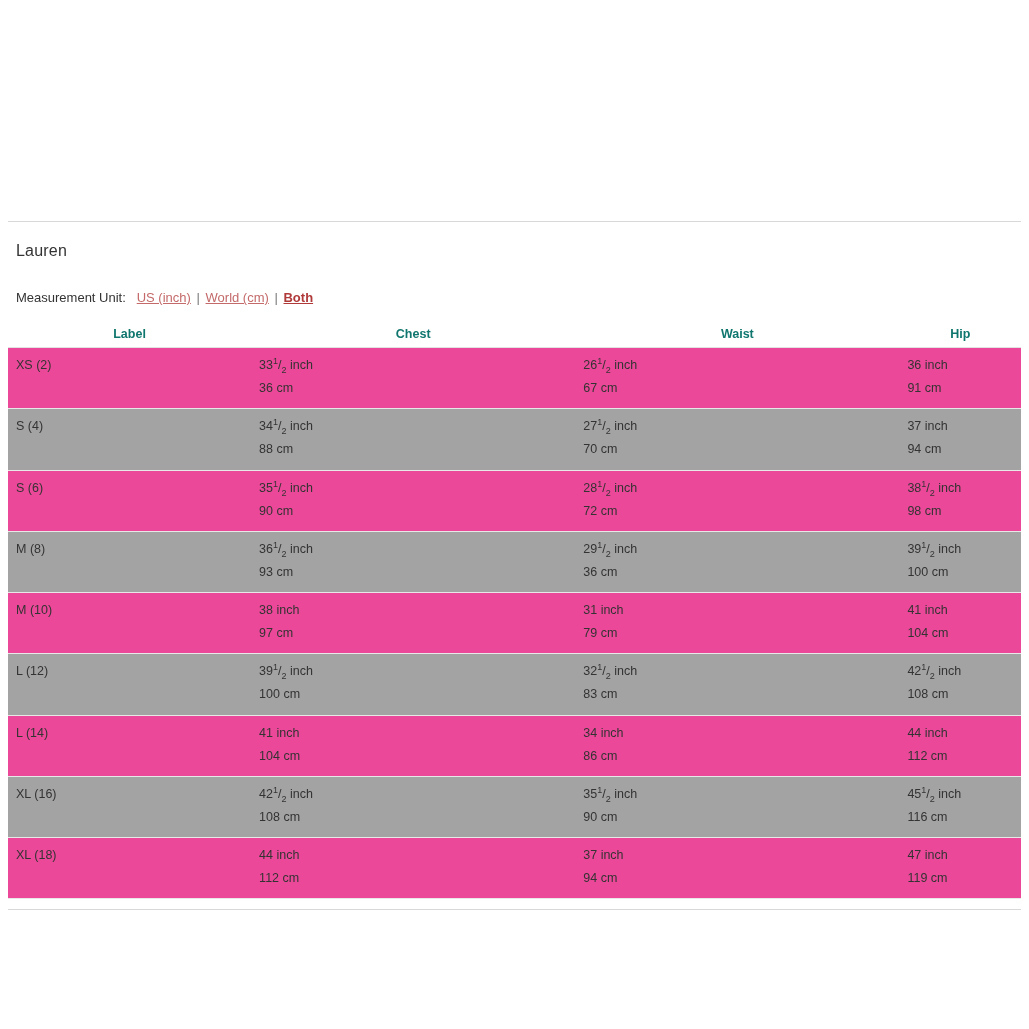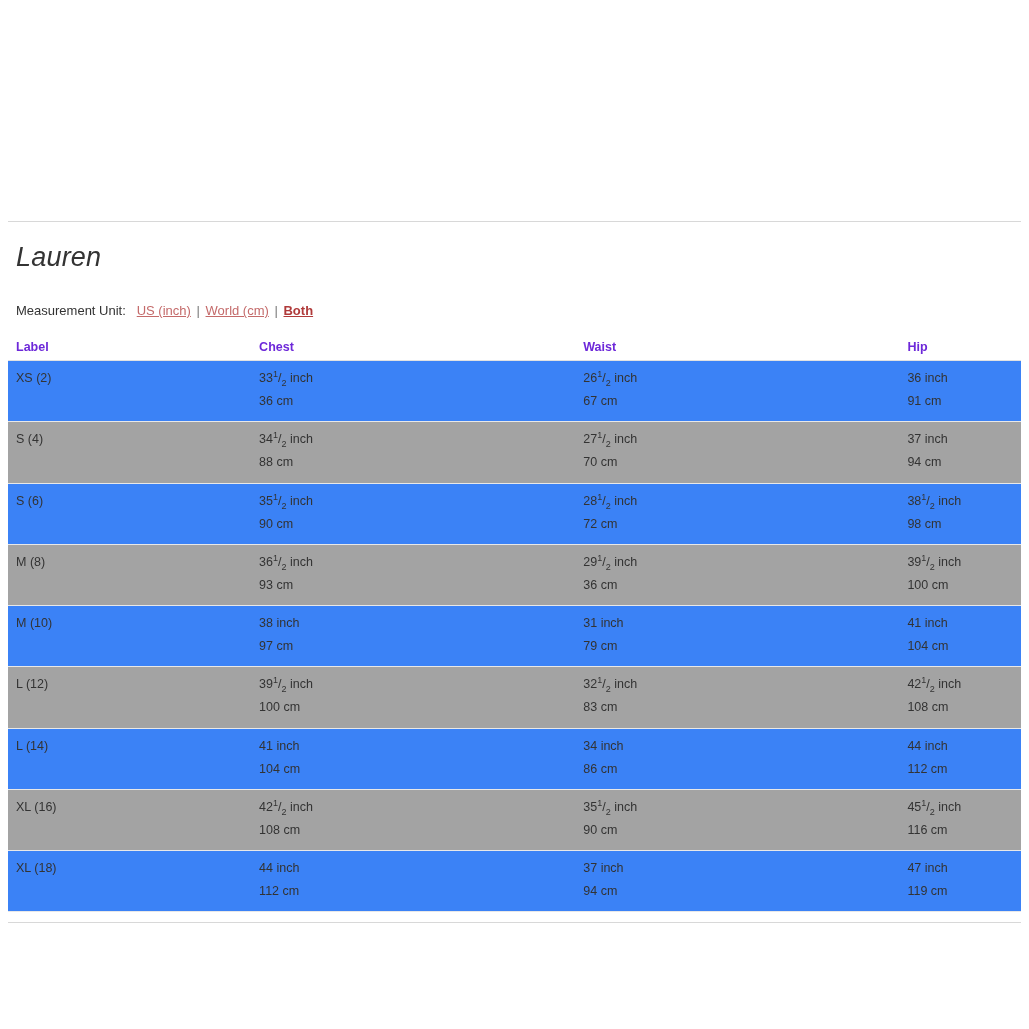--- a/index.html
+++ b/index.html
@@ -21,26 +21,25 @@
     width: 1013px;
     border-top: 1px solid #d8d8d8;
     border-bottom: 1px solid #d8d8d8;
     box-sizing: border-box;
     background: #ffffff;
   }
   .inner {
     padding: 14px 0 10px 0;
   }
   .title {
-    font-size: 27px;
+    font-size: 16px;
     font-weight: normal;
     color: #333333;
     margin: 6px 0 12px 8px;
     letter-spacing: 0.2px;
-    font-style: italic;
   }
   .intro {
     font-size: 12.5px;
     color: #333333;
     margin: 14px 0 0 8px;
   }
   .unit-row {
     font-size: 13px;
     color: #333333;
     margin: 30px 0 0 8px;
@@ -59,35 +58,35 @@
     font-weight: bold;
     text-decoration: underline;
   }
   table.size-table {
     width: 100%;
     border-collapse: collapse;
     margin-top: 18px;
     font-size: 12.5px;
   }
   table.size-table th {
-    text-align: left;
+    text-align: center;
     font-weight: bold;
     font-size: 12.5px;
-    color: #6d28d9;
+    color: #0f766e;
     padding: 4px 8px 6px 8px;
     border-bottom: 1px solid #e2e2e2;
   }
   table.size-table td {
     padding: 0 8px;
     vertical-align: top;
     color: #333333;
     border-bottom: 1px solid #e8e8e8;
   }
   tr.row-even td {
-    background: #3b82f6;
+    background: #ec4899;
   }
   tr.row-odd td {
     background: #a3a3a3;
   }
   .cell-stack {
     padding: 6px 0 8px 0;
     line-height: 1.85;
   }
   .label-cell {
     padding-top: 6px;

